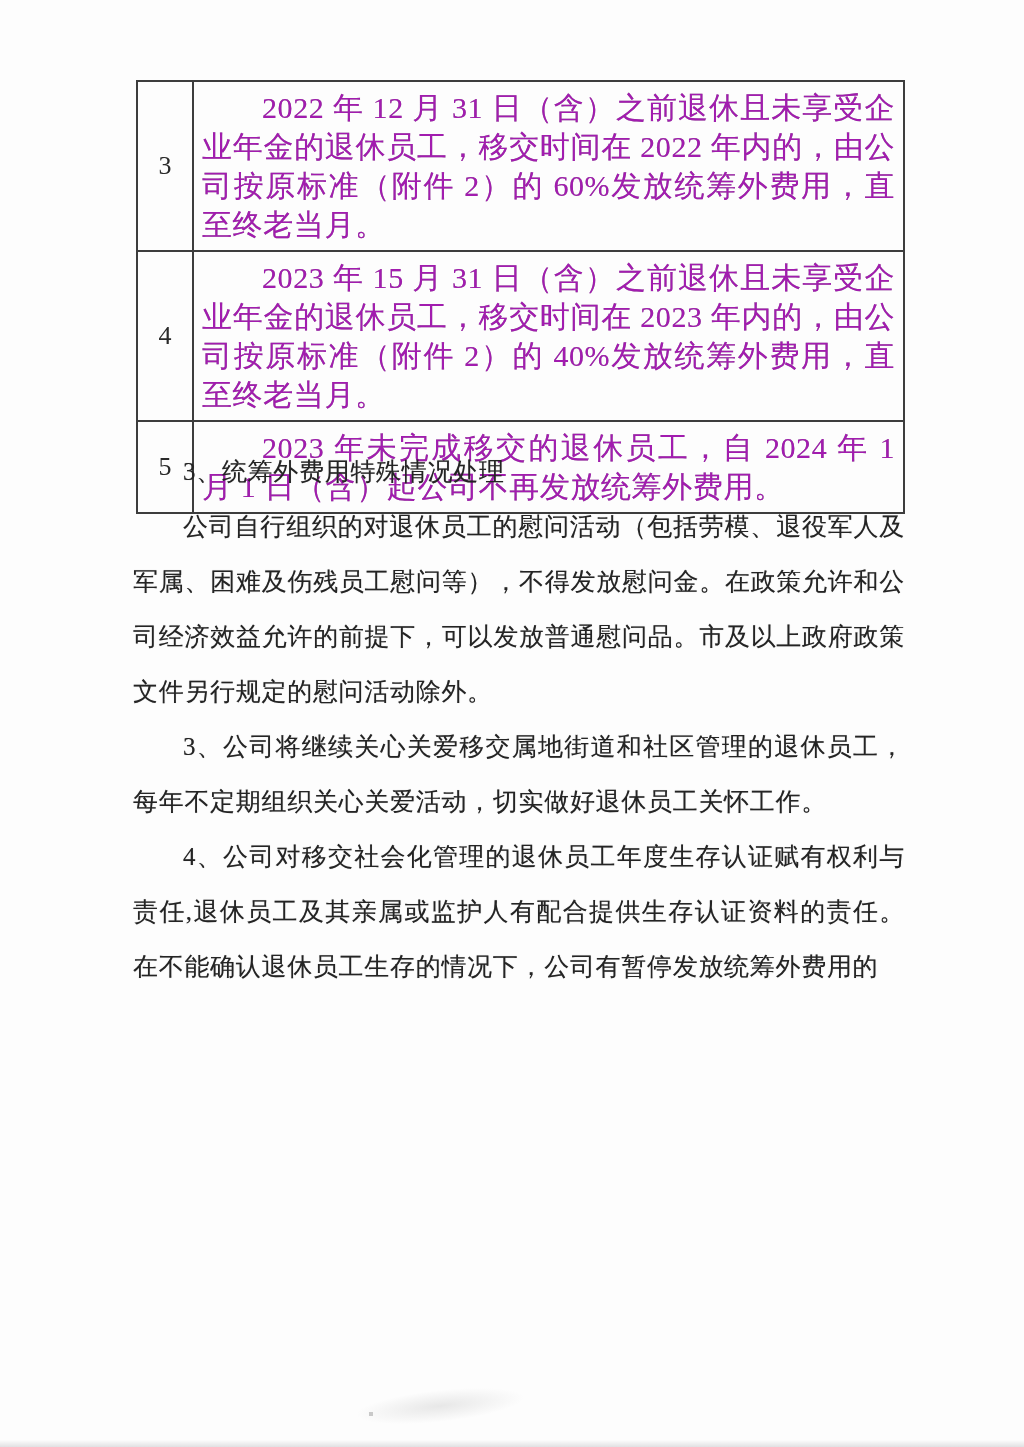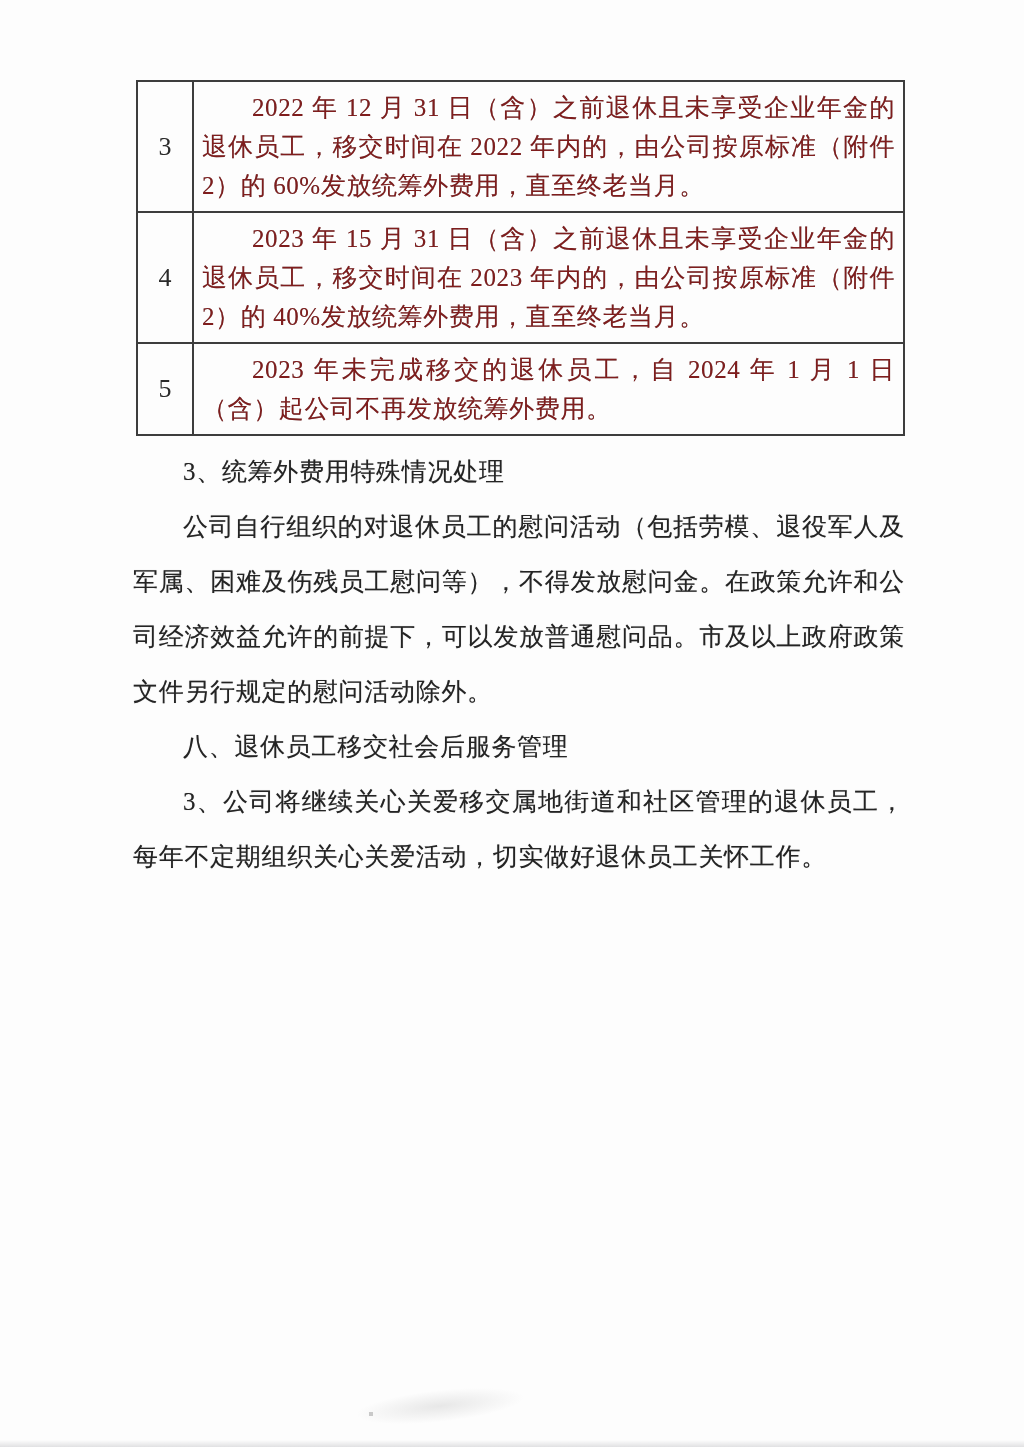--- a/index.html
+++ b/index.html
@@ -34,26 +34,26 @@
   .policy-table td.num {
     width: 54px;
     text-align: center;
     font-size: 26px;
     color: #2a2a2a;
   }
   .policy-table td.txt {
     padding: 6px 8px 6px 8px;
   }
   .policy-table .cell-text {
-    font-size: 25px;
+    font-size: 30px;
     line-height: 39px;
     letter-spacing: 0.6px;
     text-align: justify;
     text-indent: 2em;
-    color: #7f1d1d;
+    color: #a21caf;
     text-shadow: 0 0 0.6px rgba(40,40,40,0.45);
   }
   .row-3 { height: 115px; }
   .row-4 { height: 113px; }
   .row-5 { height: 76px; }
 
   
   .body-text {
     position: absolute;
     left: 133px;
@@ -125,21 +125,21 @@
         <td class="txt">
           <div class="cell-text">2023 年未完成移交的退休员工，自 2024 年 1 月 1 日（含）起公司不再发放统筹外费用。</div>
         </td>
       </tr>
     </tbody>
   </table>
 
   <div class="body-text">
     <p>3、统筹外费用特殊情况处理</p>
     <p>公司自行组织的对退休员工的慰问活动（包括劳模、退役军人及军属、困难及伤残员工慰问等），不得发放慰问金。在政策允许和公司经济效益允许的前提下，可以发放普通慰问品。市及以上政府政策文件另行规定的慰问活动除外。</p>
-    <p>八、退休员工移交社会后服务管理</p>
     <p>3、公司将继续关心关爱移交属地街道和社区管理的退休员工，每年不定期组织关心关爱活动，切实做好退休员工关怀工作。</p>
+    <p>4、公司对移交社会化管理的退休员工年度生存认证赋有权利与责任,退休员工及其亲属或监护人有配合提供生存认证资料的责任。在不能确认退休员工生存的情况下，公司有暂停发放统筹外费用的</p>
   </div>
 
   <div class="scan-smudge"></div>
   <div class="scan-dot"></div>
   <div class="bottom-edge"></div>
 
 </div>
 
 </body></html>

